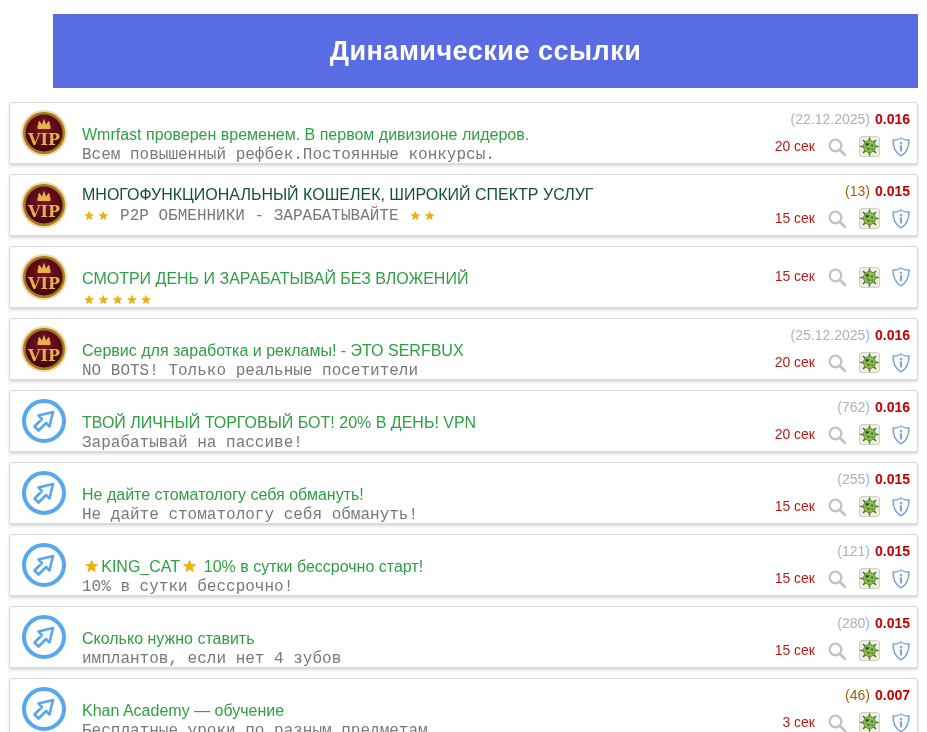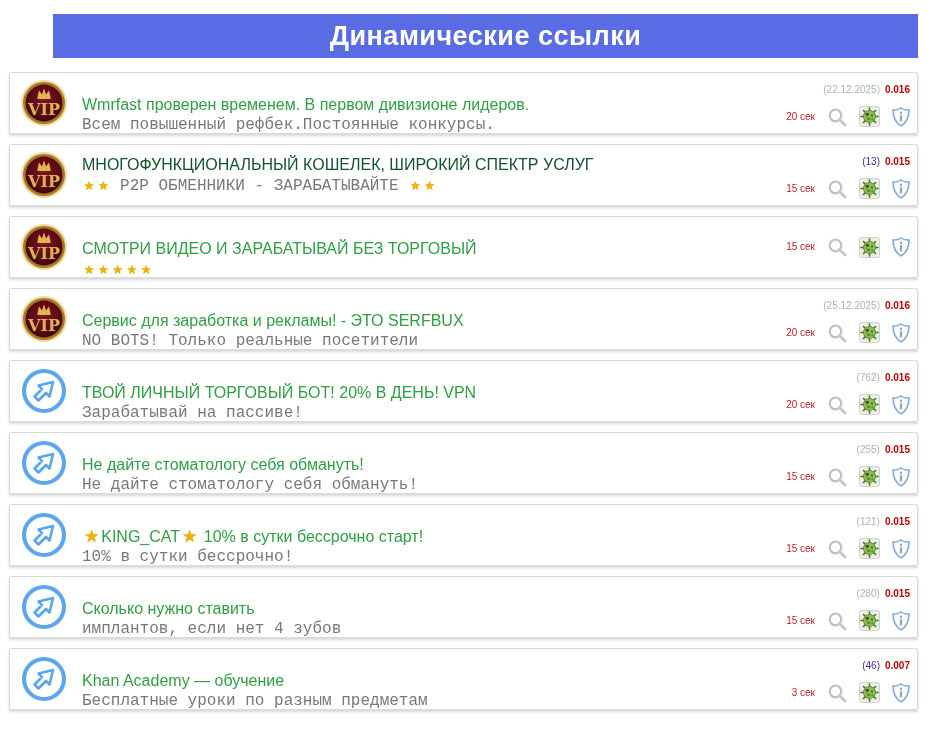--- a/index.html
+++ b/index.html
@@ -3,21 +3,21 @@
 <meta charset="utf-8">
 <style>
   html,body{margin:0;padding:0;}
   body{
     width:927px;height:732px;background:#ffffff;
     font-family:"Liberation Sans", sans-serif;
     overflow:hidden;
   }
   .page{padding:14px 9px 0 9px;}
   .header-bar{
-    height:44px;background:#5a6ce4;
+    height:74px;background:#5a6ce4;
     display:flex;align-items:center;justify-content:center;margin-left:44px;
   }
   .header-bar .title{
     color:#ffffff;font-size:27px;font-weight:bold;letter-spacing:.5px;
   }
   .row{
     height:60px;background:#ffffff;
     border:1px solid #dadada;border-radius:2px;
     box-shadow:0 2px 3px rgba(0,0,0,.16);
     margin-top:10px;
@@ -30,24 +30,24 @@
   .icon-wrap svg{display:block;width:48px;height:48px;}
   .text-col{
     flex:1;min-width:0;display:flex;flex-direction:column;justify-content:center;
     font-size:16px;line-height:21px;white-space:nowrap;overflow:hidden;
   }
   .link-title{text-decoration:none;}
   .link-title.green{color:#2f9e44;margin-top:24px;}
   .link-title.red{color:#14532d;}
   .link-desc{color:#787878;font-family:Liberation Mono, monospace;}
   .star{color:#efb300;margin:0 2px;font-size:17px;text-shadow:0 0 1px #c88f00;}
-  .meta-col{flex:none;text-align:right;font-size:10px;line-height:21px;white-space:nowrap;}
+  .meta-col{flex:none;text-align:right;font-size:14px;line-height:21px;white-space:nowrap;}
   .meta-line1{margin-bottom:6px;}
   .count.gray{color:#a8b4b8;}
-  .count.red{color:#4c1d95;margin-top:19px;}
+  .count.red{color:#a16207;margin-top:19px;}
   .price{color:#c00000;font-weight:bold;margin-left:5px;}
   .timer{color:#b91c1c;}
   .mini-icon{display:inline-block;vertical-align:middle;margin-left:12px;cursor:pointer;}
   .mini-icon svg{display:block;}
 </style>
 </head>
 <body>
 
 <div class="page">
   <div class="header-bar">
@@ -183,21 +183,21 @@
         <circle cx="24" cy="24" r="23" fill="#ecd9a4"></circle>
         <circle cx="24" cy="24" r="21" fill="#a87a1e"></circle>
         <circle cx="24" cy="24" r="18.5" fill="url(#vipg)"></circle>
         <path d="M17.5 18 L19 11.5 L22 15.5 L24 9.5 L26 15.5 L29 11.5 L30.5 18 Z" fill="#e3b54e"></path>
         <rect x="17.5" y="18" width="13" height="2" fill="#e3b54e"></rect>
         <text x="24" y="36" text-anchor="middle" font-family="DejaVu Serif, serif" font-size="16" font-weight="bold" fill="#dcb257">VIP</text>
       </svg>
     </span>
 
     <div class="text-col">
-      <span class="link-title green">СМОТРИ ВИДЕО И ЗАРАБАТЫВАЙ БЕЗ ТОРГОВЫЙ</span>
+      <span class="link-title green">СМОТРИ ДЕНЬ И ЗАРАБАТЫВАЙ БЕЗ ВЛОЖЕНИЙ</span>
       <span class="link-desc"><span class="star">★</span><span class="star">★</span><span class="star">★</span><span class="star">★</span><span class="star">★</span></span>
     </div>
     <div class="meta-col">
       <div class="meta-line2">
         <span class="timer">15 сек</span><span class="mini-icon"><svg width="20" height="20" viewBox="0 0 20 20">
                 <circle cx="8.5" cy="8.5" r="5.8" fill="none" stroke="#c2c2c2" stroke-width="2.2"></circle>
                 <line x1="13" y1="13" x2="18" y2="18" stroke="#c2c2c2" stroke-width="2.6" stroke-linecap="round"></line>
               </svg></span><span class="mini-icon"><svg width="21" height="21" viewBox="0 0 21 21">
                 <rect x="0.5" y="0.5" width="20" height="20" rx="2" fill="#ecede4" stroke="#cfd1c3"></rect>
                 <g stroke="#47741f" stroke-width="1.6" stroke-linecap="round">

